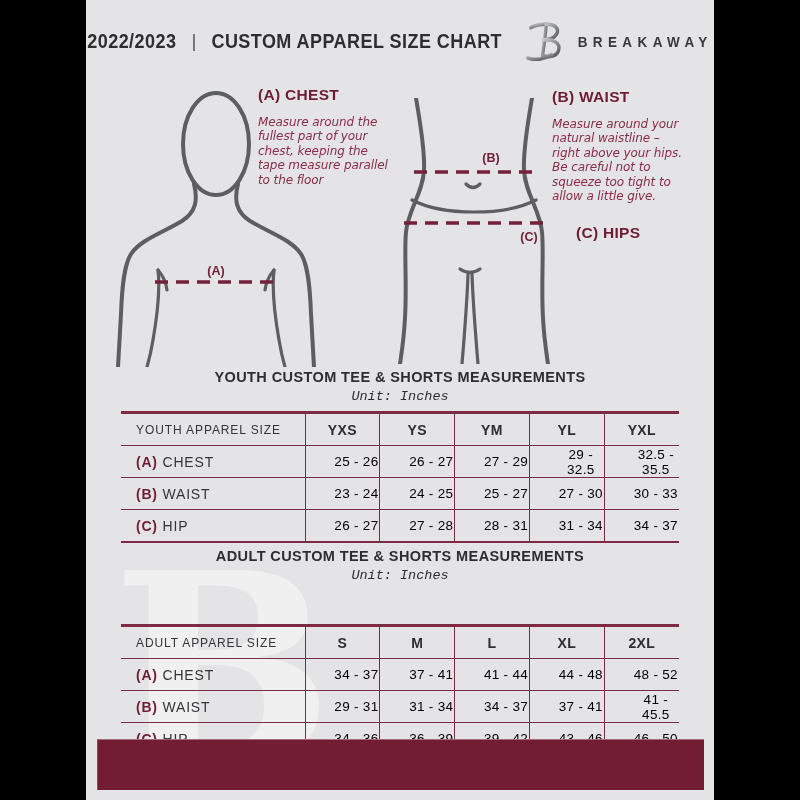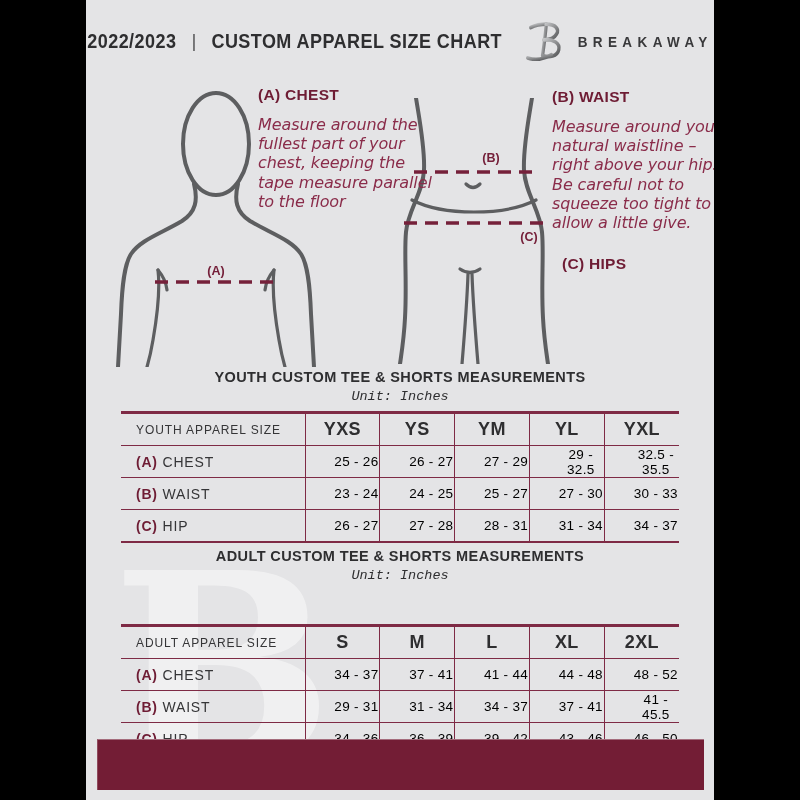--- a/index.html
+++ b/index.html
@@ -28,41 +28,41 @@
   .fig path, .fig ellipse {fill:none; stroke:#5d5e60; stroke-width:4; stroke-linecap:round;}
   .fig .thin {stroke-width:3.2;}
   .fig .dash {fill:none; stroke:#75203a; stroke-width:3.5; stroke-dasharray:13 8;}
   .fig text {fill:#75203a; font:bold 12.5px "Liberation Sans", sans-serif;}
   .torso {left:24px; top:82px;}
   .hipsfig {left:302px; top:98px;}
 
   .gs {position:absolute; z-index:1;}
   .gs h3 {margin:0 0 11px 0; font-size:15.5px; font-weight:bold; letter-spacing:.3px; color:#6e1c34;}
   .gs p {margin:0; font-family:"DejaVu Sans", sans-serif; font-style:italic;
-         font-size:16px; line-height:1.2; letter-spacing:-.1px; color:#8a2c4a; white-space:pre;}
+         font-size:12px; line-height:1.2; letter-spacing:-.1px; color:#8a2c4a; white-space:pre;}
   .gs-a {left:172px; top:86px;}
   .gs-b {left:466px; top:88px;}
-  .gs-c {left:476px; top:224px;margin-top:31px;}
+  .gs-c {left:490px; top:224px;}
 
   
   .tbl-title {position:absolute; left:0; width:100%; text-align:center; z-index:1;
               font-size:14.5px; font-weight:bold; letter-spacing:.4px; color:#2e2e30;}
   .tbl-unit {position:absolute; left:0; width:100%; text-align:center; z-index:1;
              font-family:Liberation Mono, monospace; font-style:italic; font-size:13.5px; color:#2e2e30;}
   .t-youth {top:369px;} .u-youth {top:389px;}
   .t-adult {top:548px;} .u-adult {top:568px;}
 
   table.size-table {position:absolute; left:35px; width:558px; z-index:1;
                     border-collapse:collapse; table-layout:fixed;
                     border-top:3px solid #7e2a45; border-bottom:2px solid #7e2a45;}
   .tb-youth {top:411px;} .tb-adult {top:624px;}
   .size-table th, .size-table td {height:31px; padding:0;}
   .size-table tbody td {border-top:1.5px solid #7e2a45;}
   .size-table th:nth-child(n+2), .size-table td:nth-child(n+2) {border-left:1.5px solid #7e2a45;}
-  .size-table th {font-size:18px; font-weight:bold; letter-spacing:.4px; color:#2e2e30; text-align:center;}
+  .size-table th {font-size:14px; font-weight:bold; letter-spacing:.4px; color:#2e2e30; text-align:center;}
   .size-table th.c0 {font-weight:normal; text-align:left; padding-left:15px;
                      font-size:12px; letter-spacing:.9px; color:#353537;}
   .size-table td.c0 {text-align:left; padding-left:15px; font-size:14px;
                      letter-spacing:.8px; color:#353537;}
   .size-table td.c0 .pfx {font-weight:bold; color:#6e1c34;}
   .size-table td.val {text-align:center; font-size:13.5px; letter-spacing:.3px; color:#000000;padding-left:28px;}
 
   
   .footer-bar {position:absolute; left:11px; top:739px; width:606px; height:50px; z-index:3;
                background:#731d35; border-top:1px solid rgba(255,255,255,.35);

